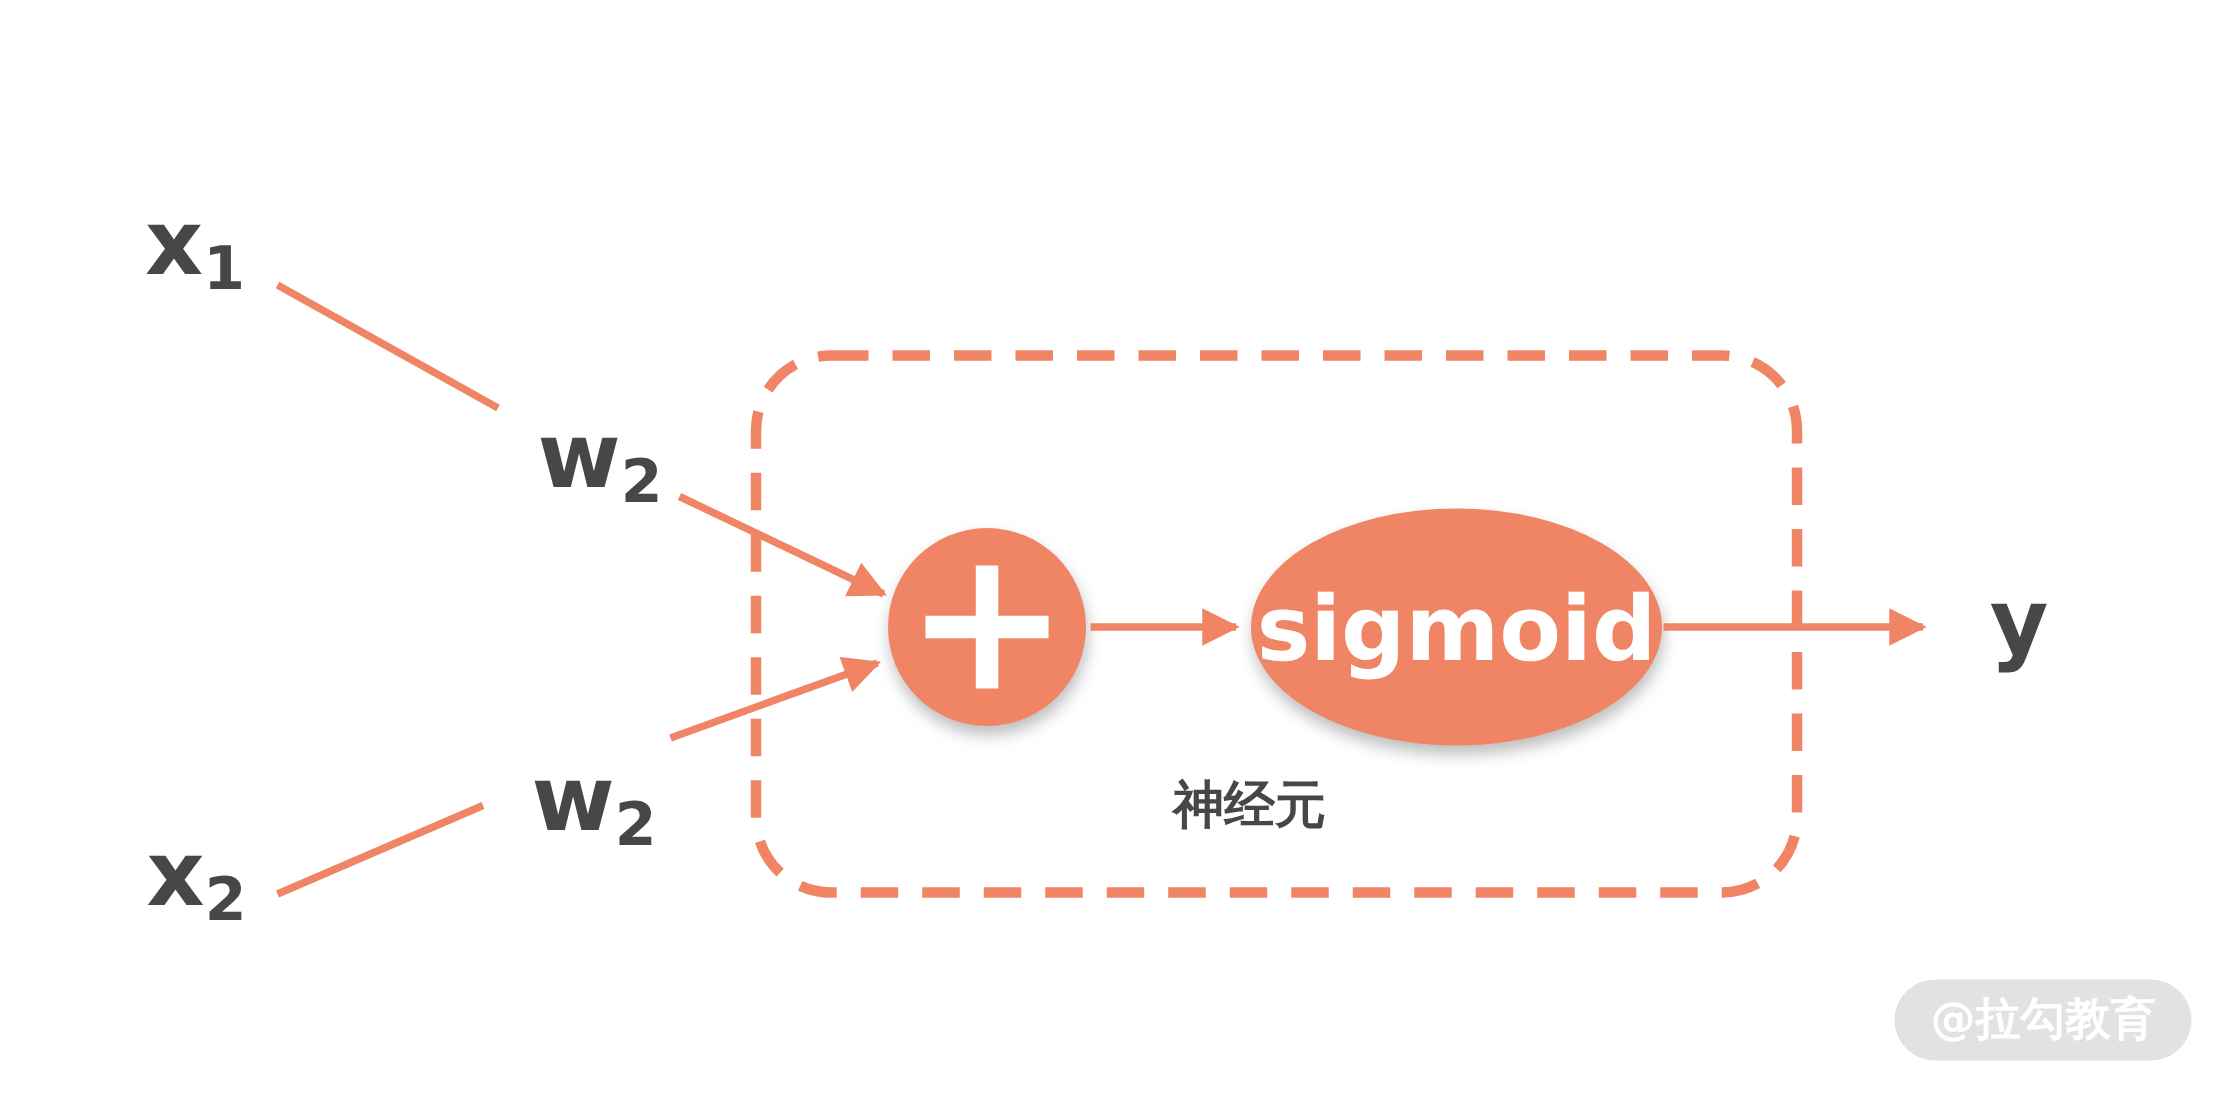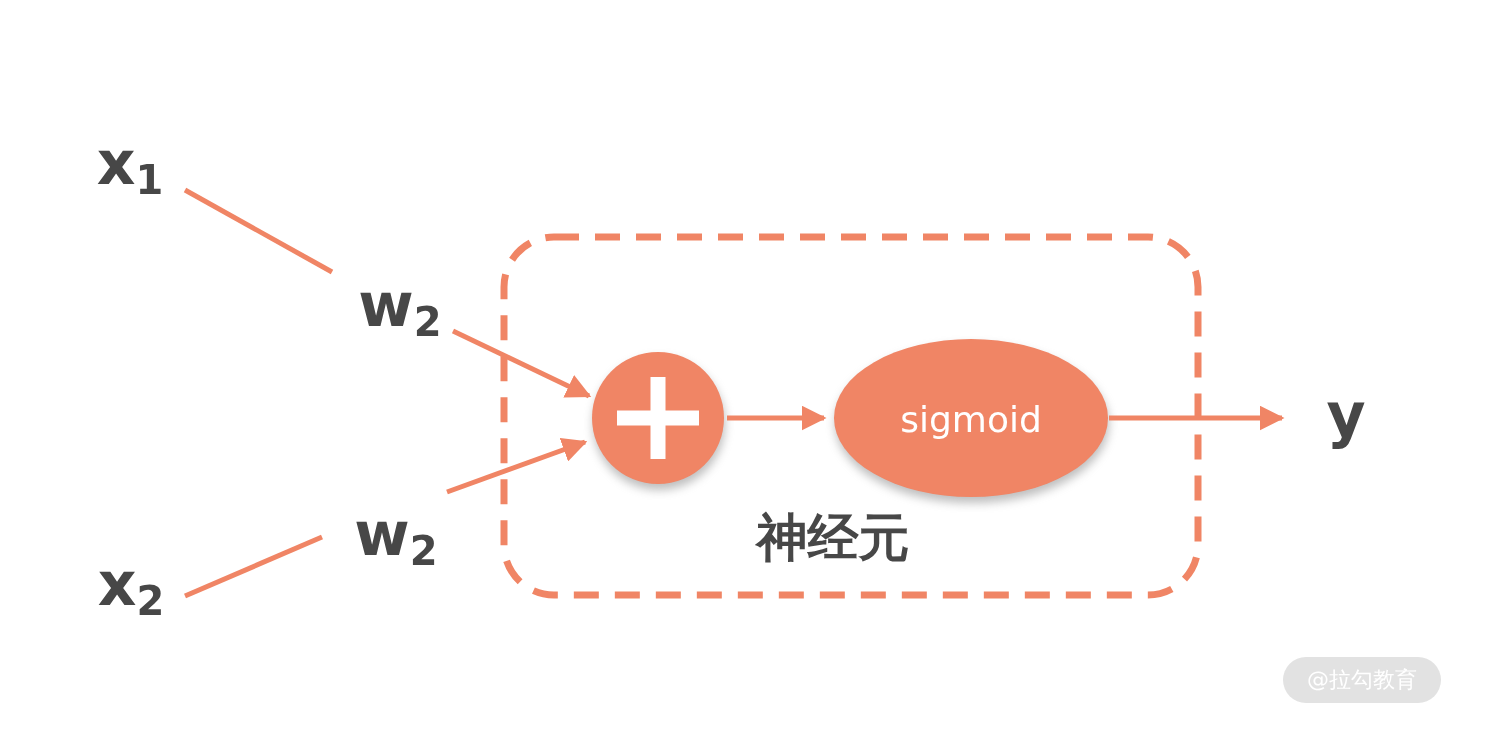--- a/index.html
+++ b/index.html
@@ -32,29 +32,29 @@
     position:absolute;
     transform:translate(-50%,-50%);
     color:var(--text);
     white-space:nowrap;
     line-height:1;
   }
   .math{font-size:60px;font-weight:600;}
   .math sub{font-size:40px;vertical-align:-0.25em;font-weight:600;}
   .node-label{
     color:var(--node-text);
-    font-size:36px;font-weight:normal;
+    font-size:60px;font-weight:bold;
   }
-  .box-label{font-size:51px;font-weight:bold;}
+  .box-label{font-size:34px;font-weight:bold;}
   .watermark{
     position:absolute;
     transform:translate(-50%,-50%);
     background:var(--watermark-bg);
     color:var(--watermark-text);
-    font-size:22px;font-weight:normal;
+    font-size:30px;font-weight:bold;
     padding:12px 24px;
     border-radius:32px;
     white-space:nowrap;
     line-height:1;
   }
 </style>
 </head>
 <body>
 
 <div class="canvas">

